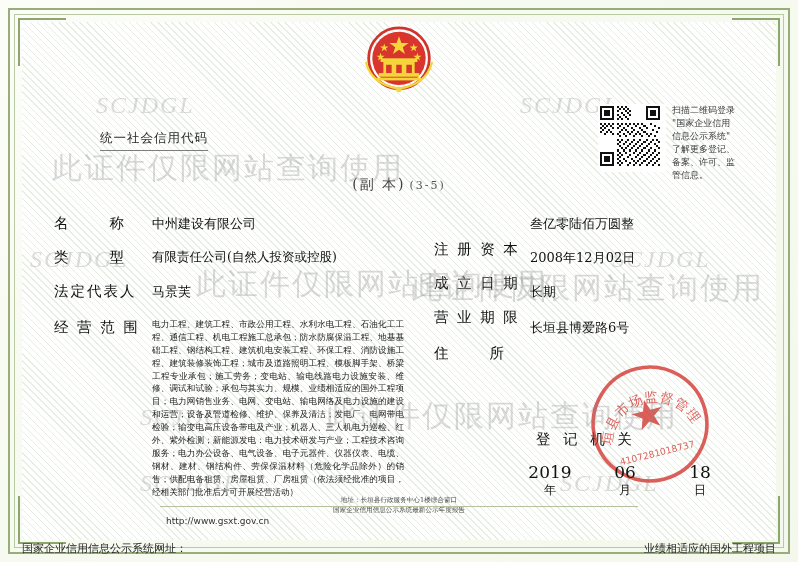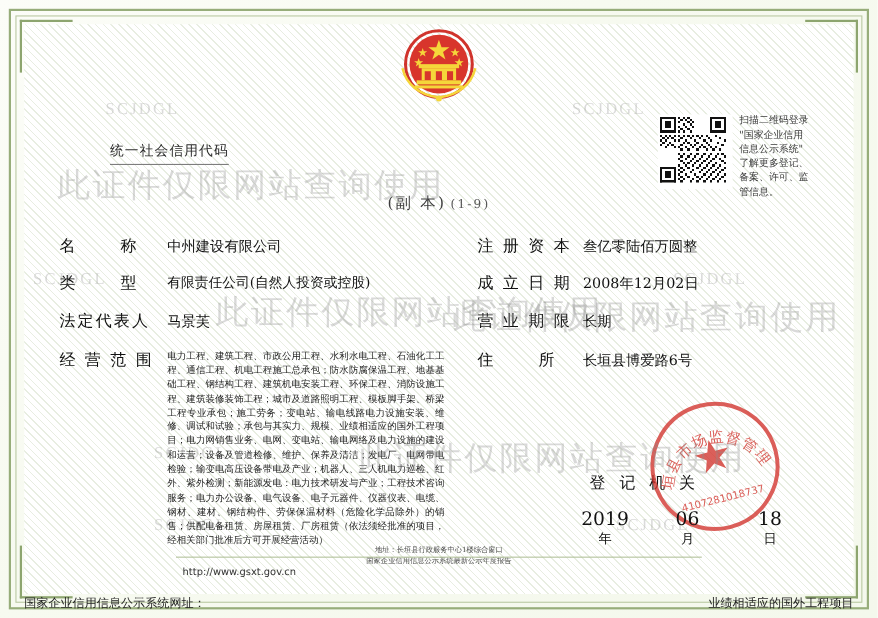--- a/index.html
+++ b/index.html
@@ -154,21 +154,21 @@
   }
   .f-label.wide { letter-spacing: 2px; }
   .f-value {
     font-size: 13px;
     color: #111;
   }
   .f-value.small { font-size: 12.5px; }
 
   .left-col { left: 54px; }
   .left-val { left: 152px; }
-  .right-col { left: 434px; }
+  .right-col { left: 434px; margin-top: 26px; }
   .right-val { left: 530px; }
 
   .scope-text {
     position: absolute;
     left: 152px;
     top: 318px;
     width: 252px;
     font-family: "DejaVu Serif", serif;
     font-size: 8.6px;
     line-height: 1.5;
@@ -276,24 +276,25 @@
     white-space: nowrap;
     pointer-events: none;
     user-select: none;
   }
   .wm-big {
     font-size: 30px;
     letter-spacing: 2px;
     color: rgba(140,140,140,0.33);
   }
   .wm-small {
-    font-size: 15px;
+    font-size: 24px;
     letter-spacing: 2px;
     color: rgba(165,165,165,0.40);
     font-family: "Liberation Serif", serif;
+    font-style: italic;
   }
   .wm1 { left: 52px;  top: 148px; }
   .wm2 { left: 196px; top: 264px; }
   .wm3 { left: 412px; top: 268px; }
   .wm4 { left: 326px; top: 396px; }
 
   .wmq1 { left: 96px;  top: 92px; }
   .wmq2 { left: 520px; top: 92px; }
   .wmq3 { left: 612px; top: 246px; }
   .wmq4 { left: 140px; top: 404px; }
@@ -343,21 +344,21 @@
       <rect x="28" y="62" width="44" height="4" fill="#f5d63a"></rect>
       <rect x="26" y="67" width="48" height="3" fill="#f5d63a"></rect>
 
       <path d="M50 79 C30 76 18 66 14 50" fill="none" stroke="#f5d63a" stroke-width="2.5"></path>
       <path d="M50 79 C70 76 82 66 86 50" fill="none" stroke="#f5d63a" stroke-width="2.5"></path>
       <circle cx="50" cy="80" r="3" fill="#f5d63a"></circle>
     </svg>
   </div>
 
   <div class="subtitle">
-    <span>(副 本)</span><span class="copies">(1-9)</span>
+    <span>(副 本)</span><span class="copies">(3-5)</span>
   </div>
 
   <div class="credit-block">
     <div class="credit-label">统一社会信用代码</div>
   </div>
 
   <div class="qr-wrap">
     <svg viewBox="0 0 29 29" width="60" height="60" shape-rendering="crispEdges" aria-hidden="true">
       <rect width="29" height="29" fill="#ffffff"></rect>
       <g fill="#111111">

